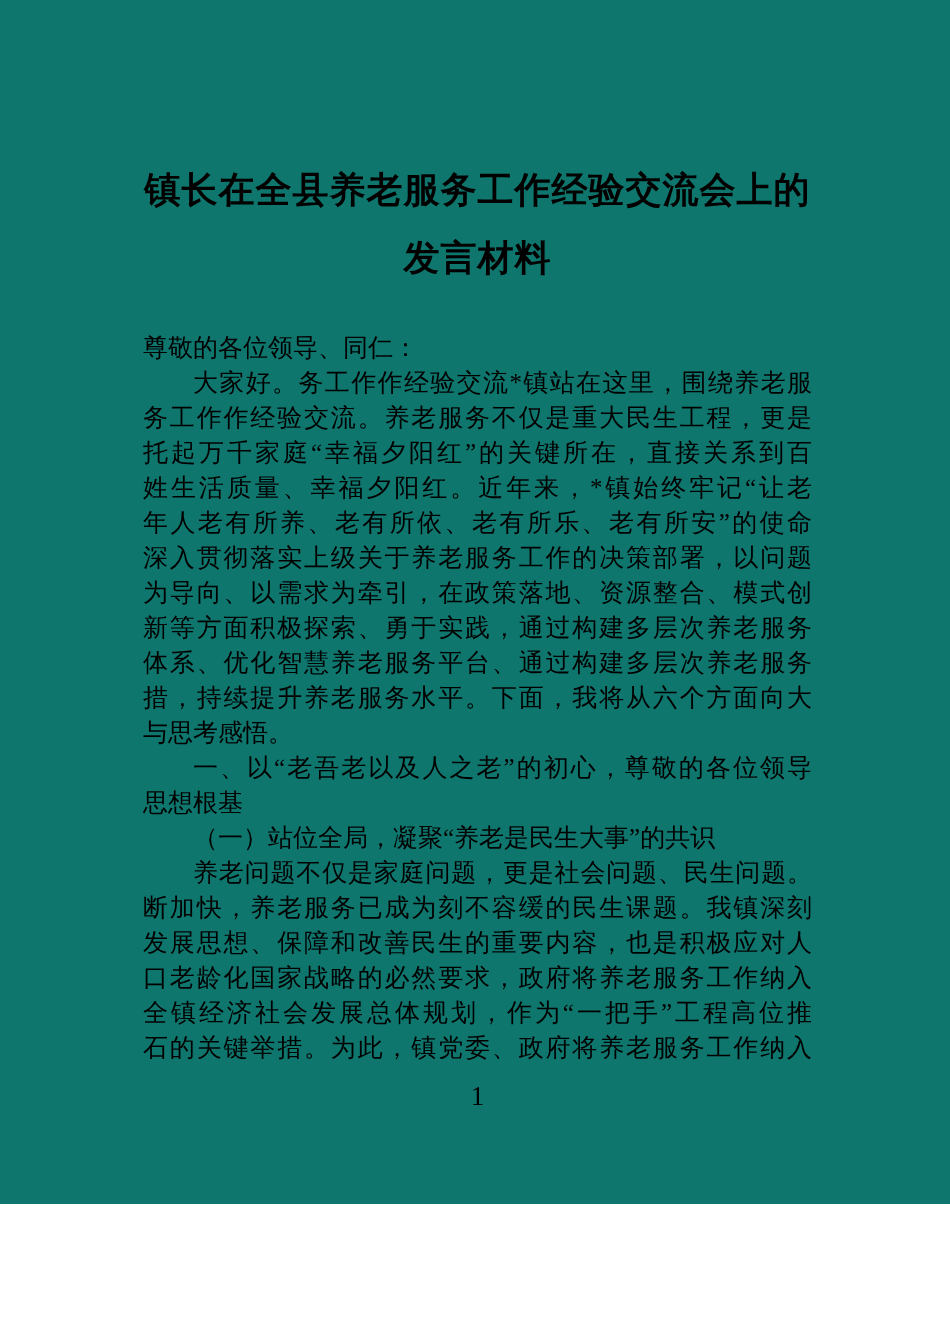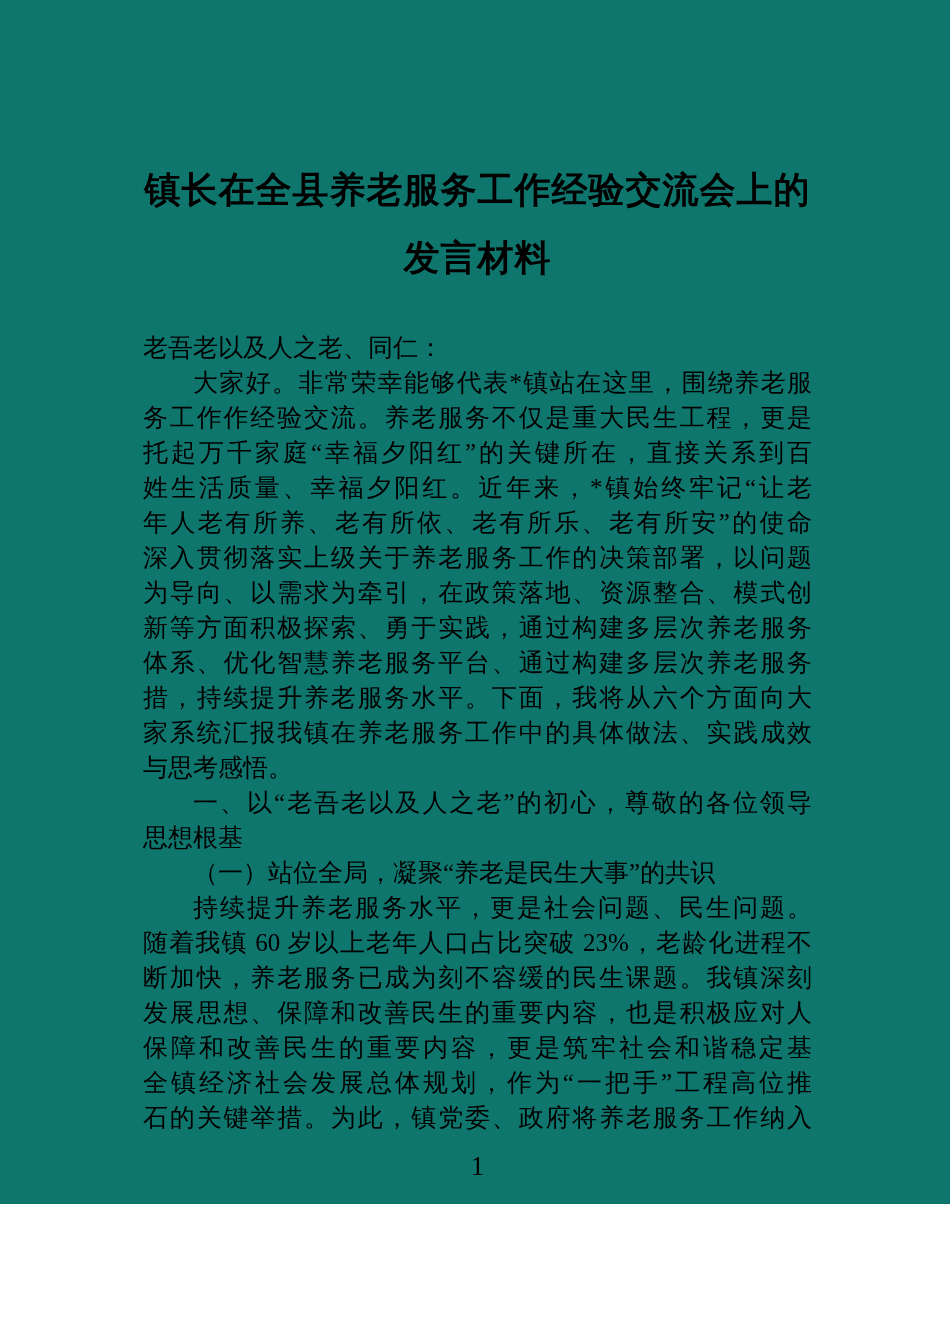--- a/index.html
+++ b/index.html
@@ -38,41 +38,39 @@
 
 <div class="page">
   <div class="content">
 
     <div class="doc-title">
       <div class="title-line">镇长在全县养老服务工作经验交流会上的</div>
       <div class="title-line">发言材料</div>
     </div>
 
     <div class="doc-body">
-      <div class="line">老吾老以及人之老、同仁：</div>
-      <div class="line ind fill">大家好。非常荣幸能够代表*镇站在这里，围绕养老服</div>
+      <div class="line">尊敬的各位领导、同仁：</div>
+      <div class="line ind fill">大家好。务工作作经验交流*镇站在这里，围绕养老服</div>
       <div class="line fill">务工作作经验交流。养老服务不仅是重大民生工程，更是</div>
       <div class="line fill">托起万千家庭“幸福夕阳红”的关键所在，直接关系到百</div>
       <div class="line fill">姓生活质量、幸福夕阳红。近年来，*镇始终牢记“让老</div>
       <div class="line fill">年人老有所养、老有所依、老有所乐、老有所安”的使命</div>
       <div class="line fill">深入贯彻落实上级关于养老服务工作的决策部署，以问题</div>
       <div class="line fill">为导向、以需求为牵引，在政策落地、资源整合、模式创</div>
       <div class="line fill">新等方面积极探索、勇于实践，通过构建多层次养老服务</div>
       <div class="line fill">体系、优化智慧养老服务平台、通过构建多层次养老服务</div>
       <div class="line fill">措，持续提升养老服务水平。下面，我将从六个方面向大</div>
-      <div class="line fill">家系统汇报我镇在养老服务工作中的具体做法、实践成效</div>
       <div class="line">与思考感悟。</div>
       <div class="line ind fill h1-line">一、以“老吾老以及人之老”的初心，尊敬的各位领导</div>
       <div class="line h1-line">思想根基</div>
       <div class="line ind h2-line">（一）站位全局，凝聚“养老是民生大事”的共识</div>
-      <div class="line ind fill">持续提升养老服务水平，更是社会问题、民生问题。</div>
-      <div class="line fill">随着我镇 60 岁以上老年人口占比突破 23%，老龄化进程不</div>
+      <div class="line ind fill">养老问题不仅是家庭问题，更是社会问题、民生问题。</div>
       <div class="line fill">断加快，养老服务已成为刻不容缓的民生课题。我镇深刻</div>
       <div class="line fill">发展思想、保障和改善民生的重要内容，也是积极应对人</div>
-      <div class="line fill">保障和改善民生的重要内容，更是筑牢社会和谐稳定基</div>
+      <div class="line fill">口老龄化国家战略的必然要求，政府将养老服务工作纳入</div>
       <div class="line fill">全镇经济社会发展总体规划，作为“一把手”工程高位推</div>
       <div class="line fill">石的关键举措。为此，镇党委、政府将养老服务工作纳入</div>
     </div>
 
     <div class="page-num">1</div>
 
   </div>
 </div>
 
 </body></html>

